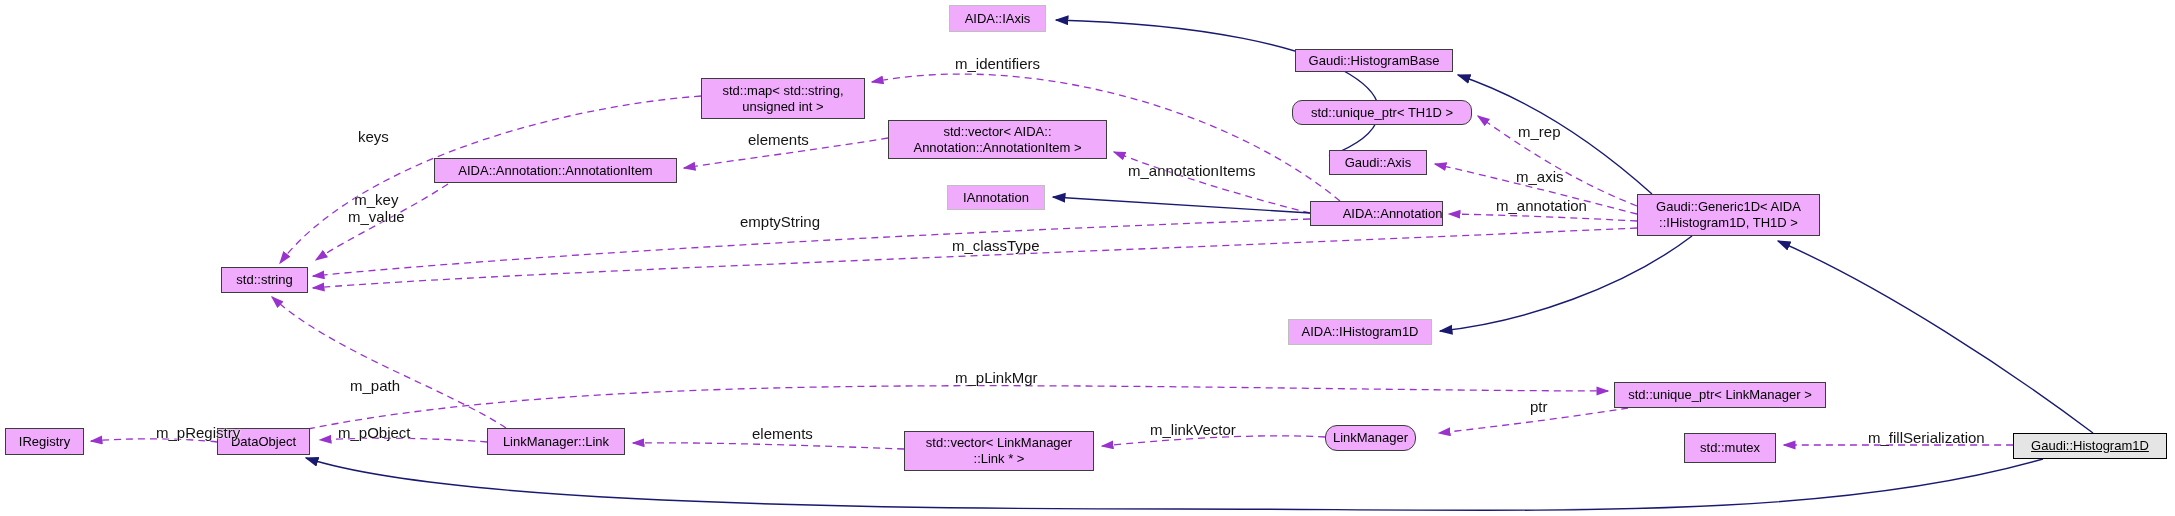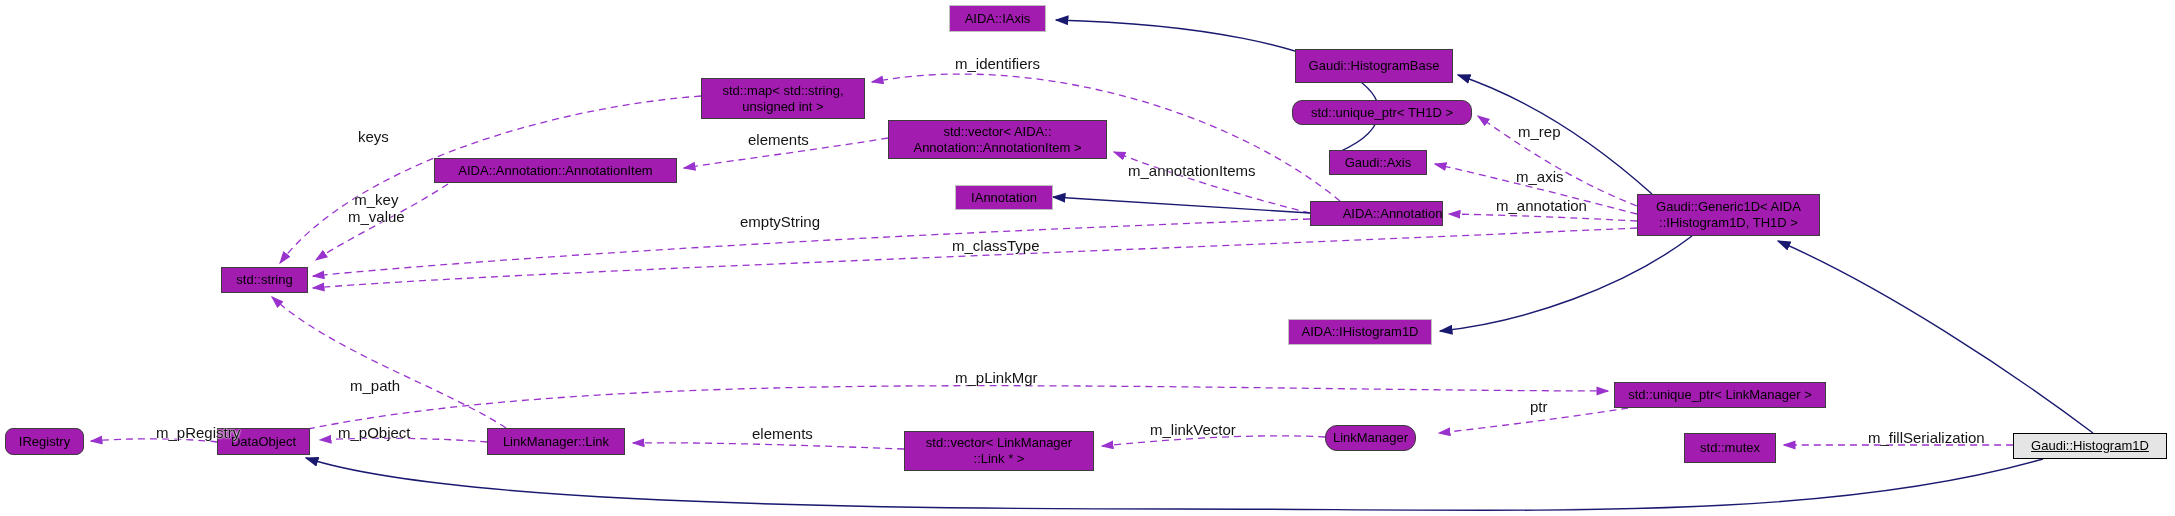--- a/index.html
+++ b/index.html
@@ -3,21 +3,21 @@
 <meta charset="utf-8">
 <style>
   html,body{margin:0;padding:0;background:#ffffff;}
   #canvas{
     position:relative;width:2175px;height:516px;background:#ffffff;overflow:hidden;
     font-family:"Liberation Sans", sans-serif;
   }
   #edge-svg{position:absolute;left:0;top:0;width:2175px;height:516px;}
   .node{
     position:absolute;display:flex;align-items:center;justify-content:center;
-    text-align:center;background:#a21caf;border:1.5px solid #3d3d3d;
+    text-align:center;background:#f0abfc;border:1.5px solid #3d3d3d;
     font-size:13px;line-height:1.22;color:#000;white-space:pre-line;
     box-sizing:border-box;padding:1px 4px;cursor:pointer;
   }
   .node.ext{border:1px solid #bfbfbf;}
   .node.hl{background:#e5e5e5;border:1.8px solid #000;text-decoration:underline;}
   .elabel{
     position:absolute;font-size:15px;color:#141414;white-space:pre-line;
     text-align:center;text-shadow:0 0 2px #fff,0 0 2px #fff;
   }
 </style>
@@ -61,35 +61,35 @@
       <path d="M 1329,156 C 1445,112 1360,28 1056,20" marker-end="url(#arr-b)"></path>
       <path d="M 1310,213 C 1220,207 1130,201 1053,197" marker-end="url(#arr-b)"></path>
       <path d="M 1652,194 C 1612,158 1543,104 1458,75" marker-end="url(#arr-b)"></path>
       <path d="M 1692,236 C 1625,287 1525,322 1440,331" marker-end="url(#arr-b)"></path>
       <path d="M 2093,433 C 2012,372 1884,287 1778,241" marker-end="url(#arr-b)"></path>
       <path d="M 2043,459 C 1820,523 1520,509 1180,509 C 760,509 430,498 306,458" marker-end="url(#arr-b)"></path>
     </g>
   </svg>
 
   <div class="node ext" style="left:949px;top:5px;width:97px;height:27px;">AIDA::IAxis</div>
-  <div class="node" style="left:1295px;top:49px;width:158px;height:34px;">Gaudi::HistogramBase</div>
+  <div class="node" style="left:1295px;top:49px;width:158px;height:23px;">Gaudi::HistogramBase</div>
   <div class="node" style="left:1292px;top:100px;width:180px;height:25px;border-radius:10px;">std::unique_ptr&lt; TH1D &gt;</div>
   <div class="node" style="left:1329px;top:150px;width:98px;height:25px;">Gaudi::Axis</div>
   <div class="node" style="left:1310px;top:201px;width:133px;height:25px;padding-left:36px;">AIDA::Annotation</div>
   <div class="node" style="left:1637px;top:194px;width:183px;height:42px;">Gaudi::Generic1D&lt; AIDA
 ::IHistogram1D, TH1D &gt;</div>
   <div class="node" style="left:701px;top:78px;width:164px;height:41px;">std::map&lt; std::string,
 unsigned int &gt;</div>
   <div class="node" style="left:888px;top:120px;width:219px;height:39px;">std::vector&lt; AIDA::
 Annotation::AnnotationItem &gt;</div>
   <div class="node" style="left:434px;top:158px;width:243px;height:25px;">AIDA::Annotation::AnnotationItem</div>
-  <div class="node ext" style="left:947px;top:185px;width:98px;height:25px;margin-left:8px;">IAnnotation</div>
+  <div class="node ext" style="left:947px;top:185px;width:98px;height:25px;">IAnnotation</div>
   <div class="node" style="left:221px;top:267px;width:87px;height:26px;">std::string</div>
   <div class="node ext" style="left:1288px;top:319px;width:144px;height:26px;">AIDA::IHistogram1D</div>
-  <div class="node" style="left:5px;top:428px;width:79px;height:27px;border-radius:8px;">IRegistry</div>
+  <div class="node" style="left:5px;top:428px;width:79px;height:27px;">IRegistry</div>
   <div class="node" style="left:217px;top:428px;width:93px;height:27px;">DataObject</div>
   <div class="node" style="left:487px;top:428px;width:138px;height:27px;">LinkManager::Link</div>
   <div class="node" style="left:904px;top:431px;width:190px;height:40px;">std::vector&lt; LinkManager
 ::Link * &gt;</div>
   <div class="node" style="left:1325px;top:425px;width:91px;height:26px;border-radius:12px;">LinkManager</div>
   <div class="node" style="left:1614px;top:382px;width:212px;height:26px;">std::unique_ptr&lt; LinkManager &gt;</div>
   <div class="node" style="left:1684px;top:433px;width:92px;height:30px;">std::mutex</div>
   <div class="node hl" style="left:2013px;top:433px;width:154px;height:26px;">Gaudi::Histogram1D</div>
 
   <div class="elabel" style="left:955px;top:55px;">m_identifiers</div>

